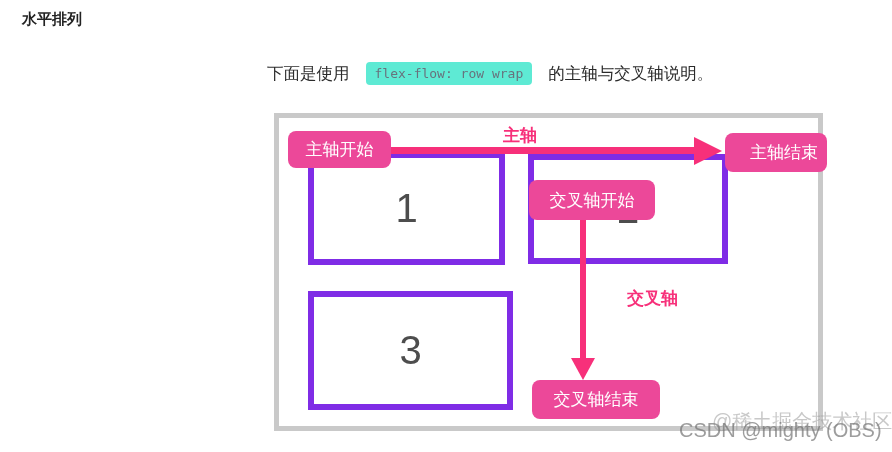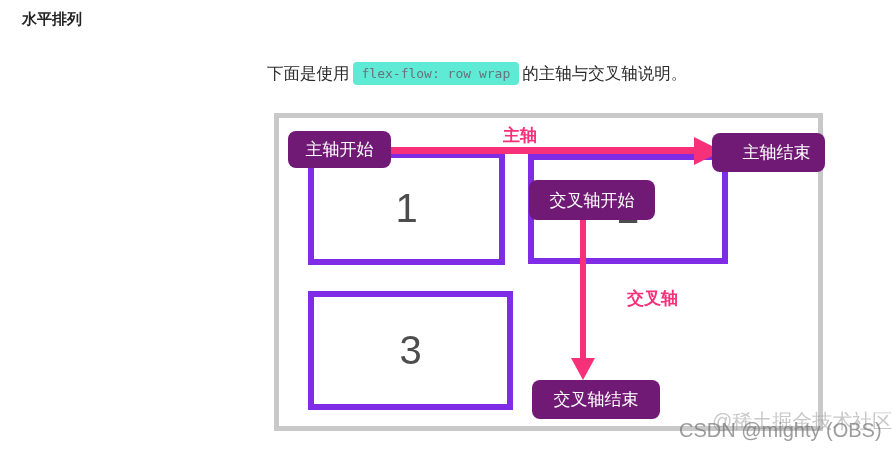--- a/index.html
+++ b/index.html
@@ -10,21 +10,21 @@
     font-family: "Liberation Sans", "DejaVu Sans", sans-serif;
     overflow: hidden;
   }
   .heading {
     position: absolute; left: 22px; top: 10px;
     font-size: 15px; font-weight: bold; color: #222;
   }
   .intro {
     position: absolute; left: 267px; top: 62px;
     font-size: 16.5px; color: #2b2b2b;
-    display: flex; align-items: center; gap: 3px;
+    display: flex; align-items: center; gap: 16px;
     white-space: nowrap;
   }
   .code-chip {
     font-family: "DejaVu Sans Mono", "Liberation Mono", monospace;
     font-size: 13px; color: #68727d;
     background: #5eead4; border-radius: 4px;
     padding: 4px 9px;
   }
   
   .diagram {
@@ -72,28 +72,28 @@
   .axis-caption {
     position: absolute; z-index: 4;
     font-size: 17px; color: #f7307a; font-weight: 700;
     white-space: nowrap;
   }
   .cap-main  { left: 224px; top: 6px; }
   .cap-cross { left: 348px; top: 169px; }
 
   .tag {
     position: absolute; z-index: 5;
-    background: #701a75; color: #fff;
+    background: #ec4899; color: #fff;
     font-size: 17px; line-height: 1;
     border-radius: 8px;
     display: flex; align-items: center; justify-content: center;
     white-space: nowrap;
   }
   .tag-main-start  { left: 9px;   top: 13px;  width: 103px; height: 37px; }
-  .tag-main-end    { left: 433px; top: 15px;  width: 113px; height: 39px; padding-left: 16px; }
+  .tag-main-end    { left: 446px; top: 15px;  width: 102px; height: 39px; padding-left: 16px; }
   .tag-cross-start { left: 250px; top: 62px;  width: 126px; height: 40px; }
   .tag-cross-end   { left: 253px; top: 262px; width: 128px; height: 39px; }
 
   
   .wm {
     position: absolute; z-index: 8;
     font-size: 20px; white-space: nowrap;
     pointer-events: none;
   }
   .wm-juejin { left: 712px; top: 408px; color: rgba(155,155,155,0.55); }

